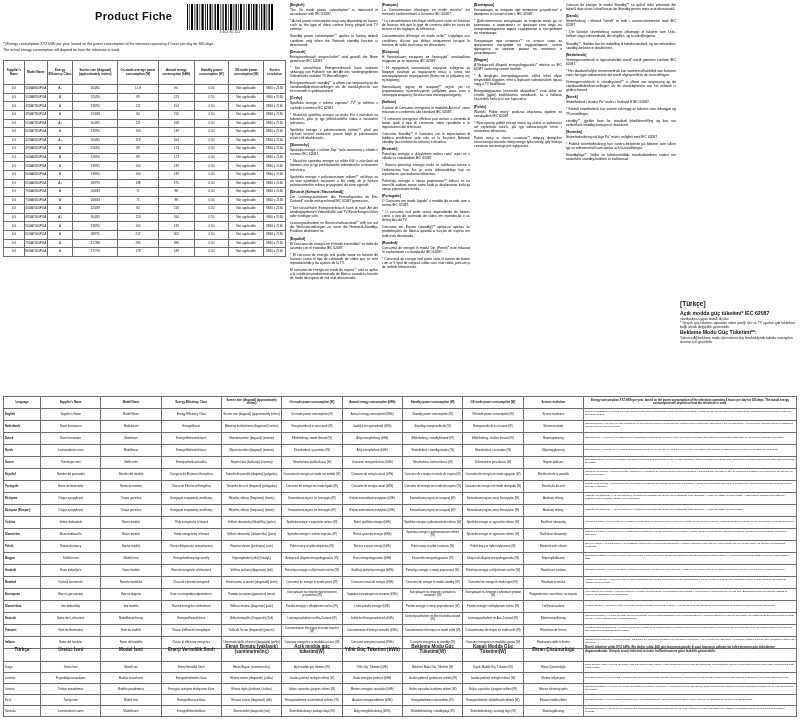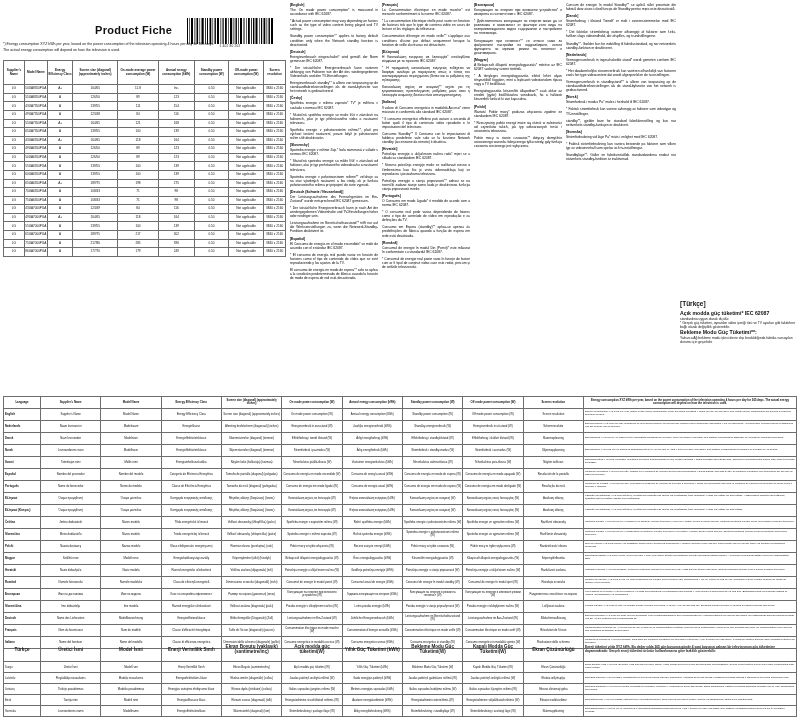--- a/index.html
+++ b/index.html
@@ -4,21 +4,21 @@
 <style>
   html,body{margin:0;padding:0;}
   body{
     width:800px;height:728px;background:#ffffff;
     font-family:"Liberation Sans", sans-serif;
     color:#111;overflow:hidden;
   }
   .page{position:relative;width:800px;height:728px;}
 
   
-  .header{position:absolute;left:0;top:16px;width:800px;height:40px;}
+  .header{position:absolute;left:0;top:2px;width:800px;height:40px;}
   .title{position:absolute;left:95px;top:8px;font-size:11px;font-weight:bold;letter-spacing:.3px;}
   .barcode{position:absolute;left:185px;top:2px;width:90px;height:26px;}
   .barcode svg{display:block;}
   .barcode-num{position:absolute;left:185px;top:28px;width:90px;text-align:center;font-size:3.2px;letter-spacing:.2px;color:#222;}
   .energy-note{position:absolute;left:3px;top:42px;font-size:3.6px;color:#111;}
   .enote2{position:absolute;left:3px;top:48px;font-size:3.6px;color:#111;}
 
   
   .maintable{position:absolute;left:3px;top:60px;width:283px;border-collapse:collapse;}
   .maintable th,.maintable td{

